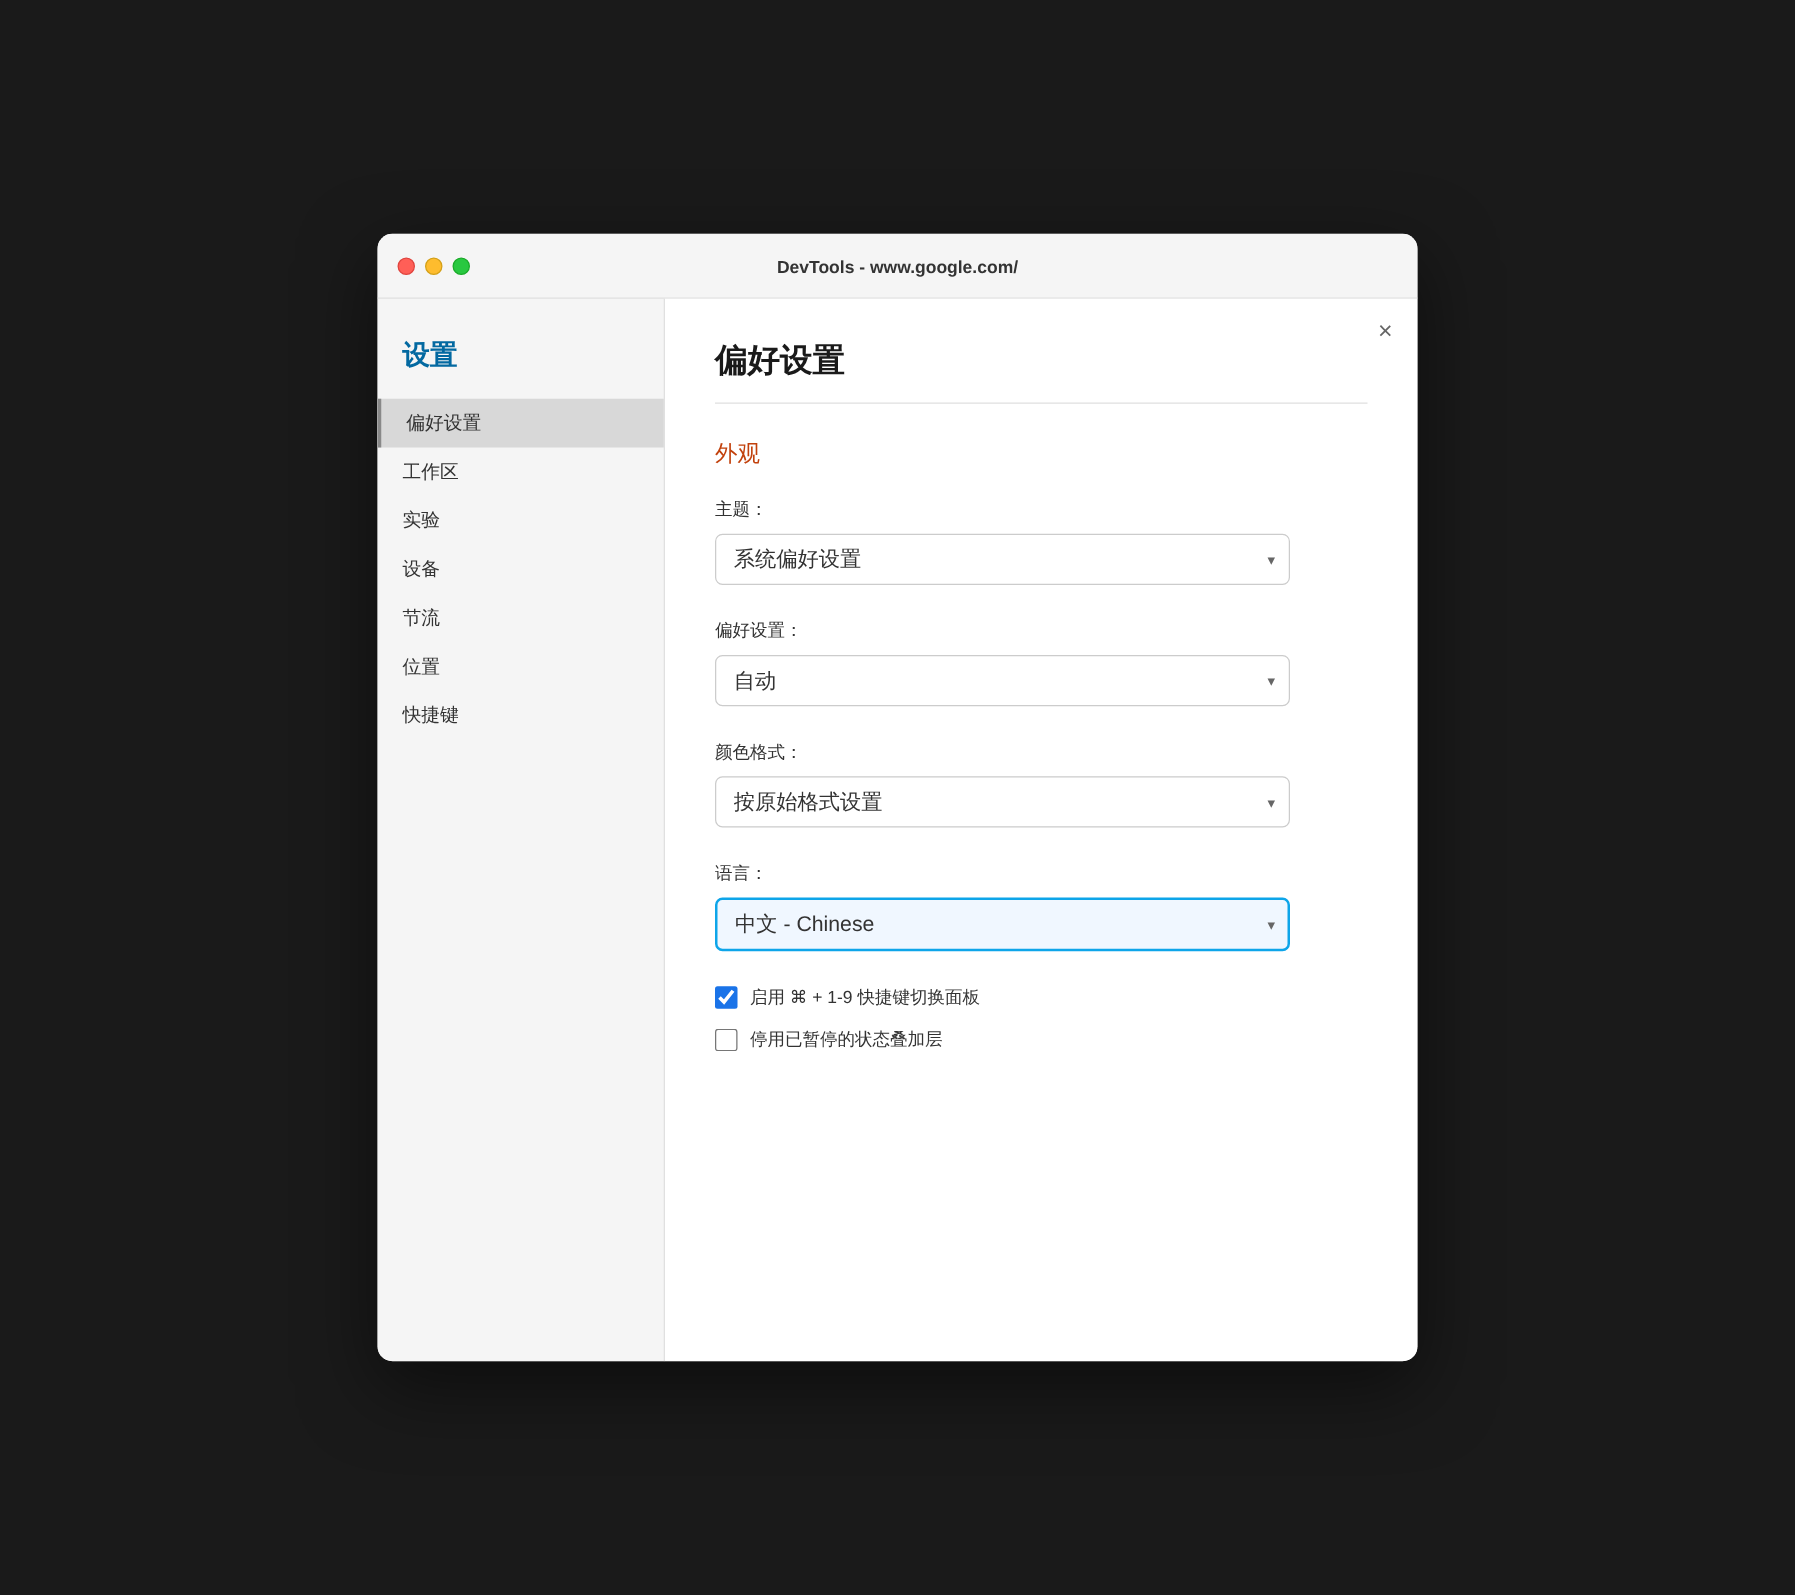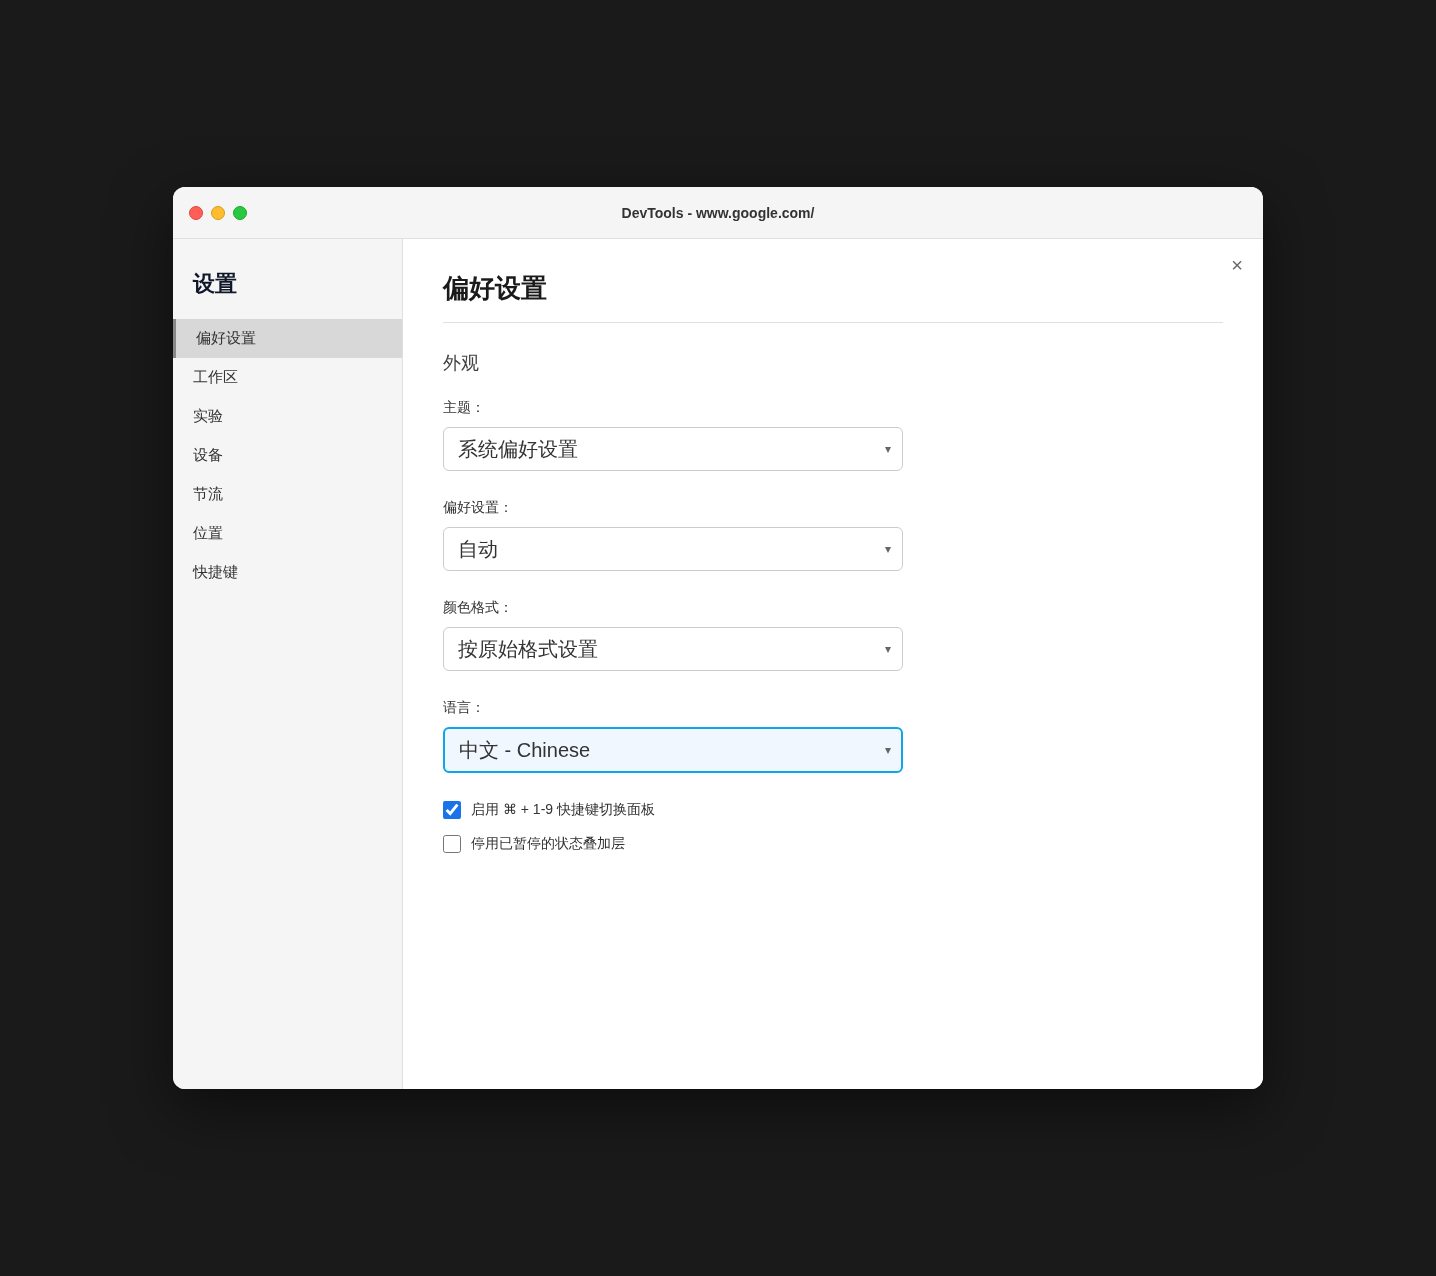--- a/index.html
+++ b/index.html
@@ -7,21 +7,21 @@
     body {
       background: #1a1a1a;
       display: flex;
       justify-content: center;
       align-items: center;
       min-height: 100vh;
       font-family: -apple-system, "PingFang SC", "Helvetica Neue", sans-serif;
     }
 
     .window {
-      width: 1090px;
+      width: 832px;
       background: #ffffff;
       border-radius: 12px;
       box-shadow: 0 20px 60px rgba(0,0,0,0.5);
       overflow: hidden;
       position: relative;
     }
 
     .titlebar {
       background: #f5f5f5;
       border-bottom: 1px solid #e0e0e0;
@@ -66,21 +66,21 @@
     .sidebar {
       width: 230px;
       background: #f5f5f5;
       border-right: 1px solid #e0e0e0;
       padding: 20px 0;
     }
 
     .sidebar-title {
       font-size: 22px;
       font-weight: 600;
-      color: #0f172a;
+      color: #0369a1;
       padding: 10px 20px 20px 20px;
     }
 
     .sidebar-item {
       padding: 10px 20px;
       font-size: 15px;
       color: #333;
       cursor: pointer;
       border-radius: 0;
     }
@@ -120,21 +120,21 @@
 
     .divider {
       height: 1px;
       background: #e0e0e0;
       margin-bottom: 28px;
     }
 
     .section-title {
       font-size: 18px;
       font-weight: 500;
-      color: #404040;
+      color: #c2410c;
       margin-bottom: 24px;
     }
 
     .field-group {
       margin-bottom: 28px;
     }
 
     .field-label {
       font-size: 14px;
       color: #333;
@@ -144,21 +144,21 @@
     .select-wrapper {
       position: relative;
       width: 460px;
     }
 
     .select-control {
       width: 100%;
       padding: 10px 36px 10px 14px;
       border: 1px solid #ccc;
       border-radius: 6px;
-      font-size: 20px;
+      font-size: 17px;
       color: #333;
       background: #ffffff;
       appearance: none;
       -webkit-appearance: none;
       cursor: pointer;
       font-family: inherit;
     }
 
     .select-control.highlighted {
       border: 2px solid #0ea5e9;

